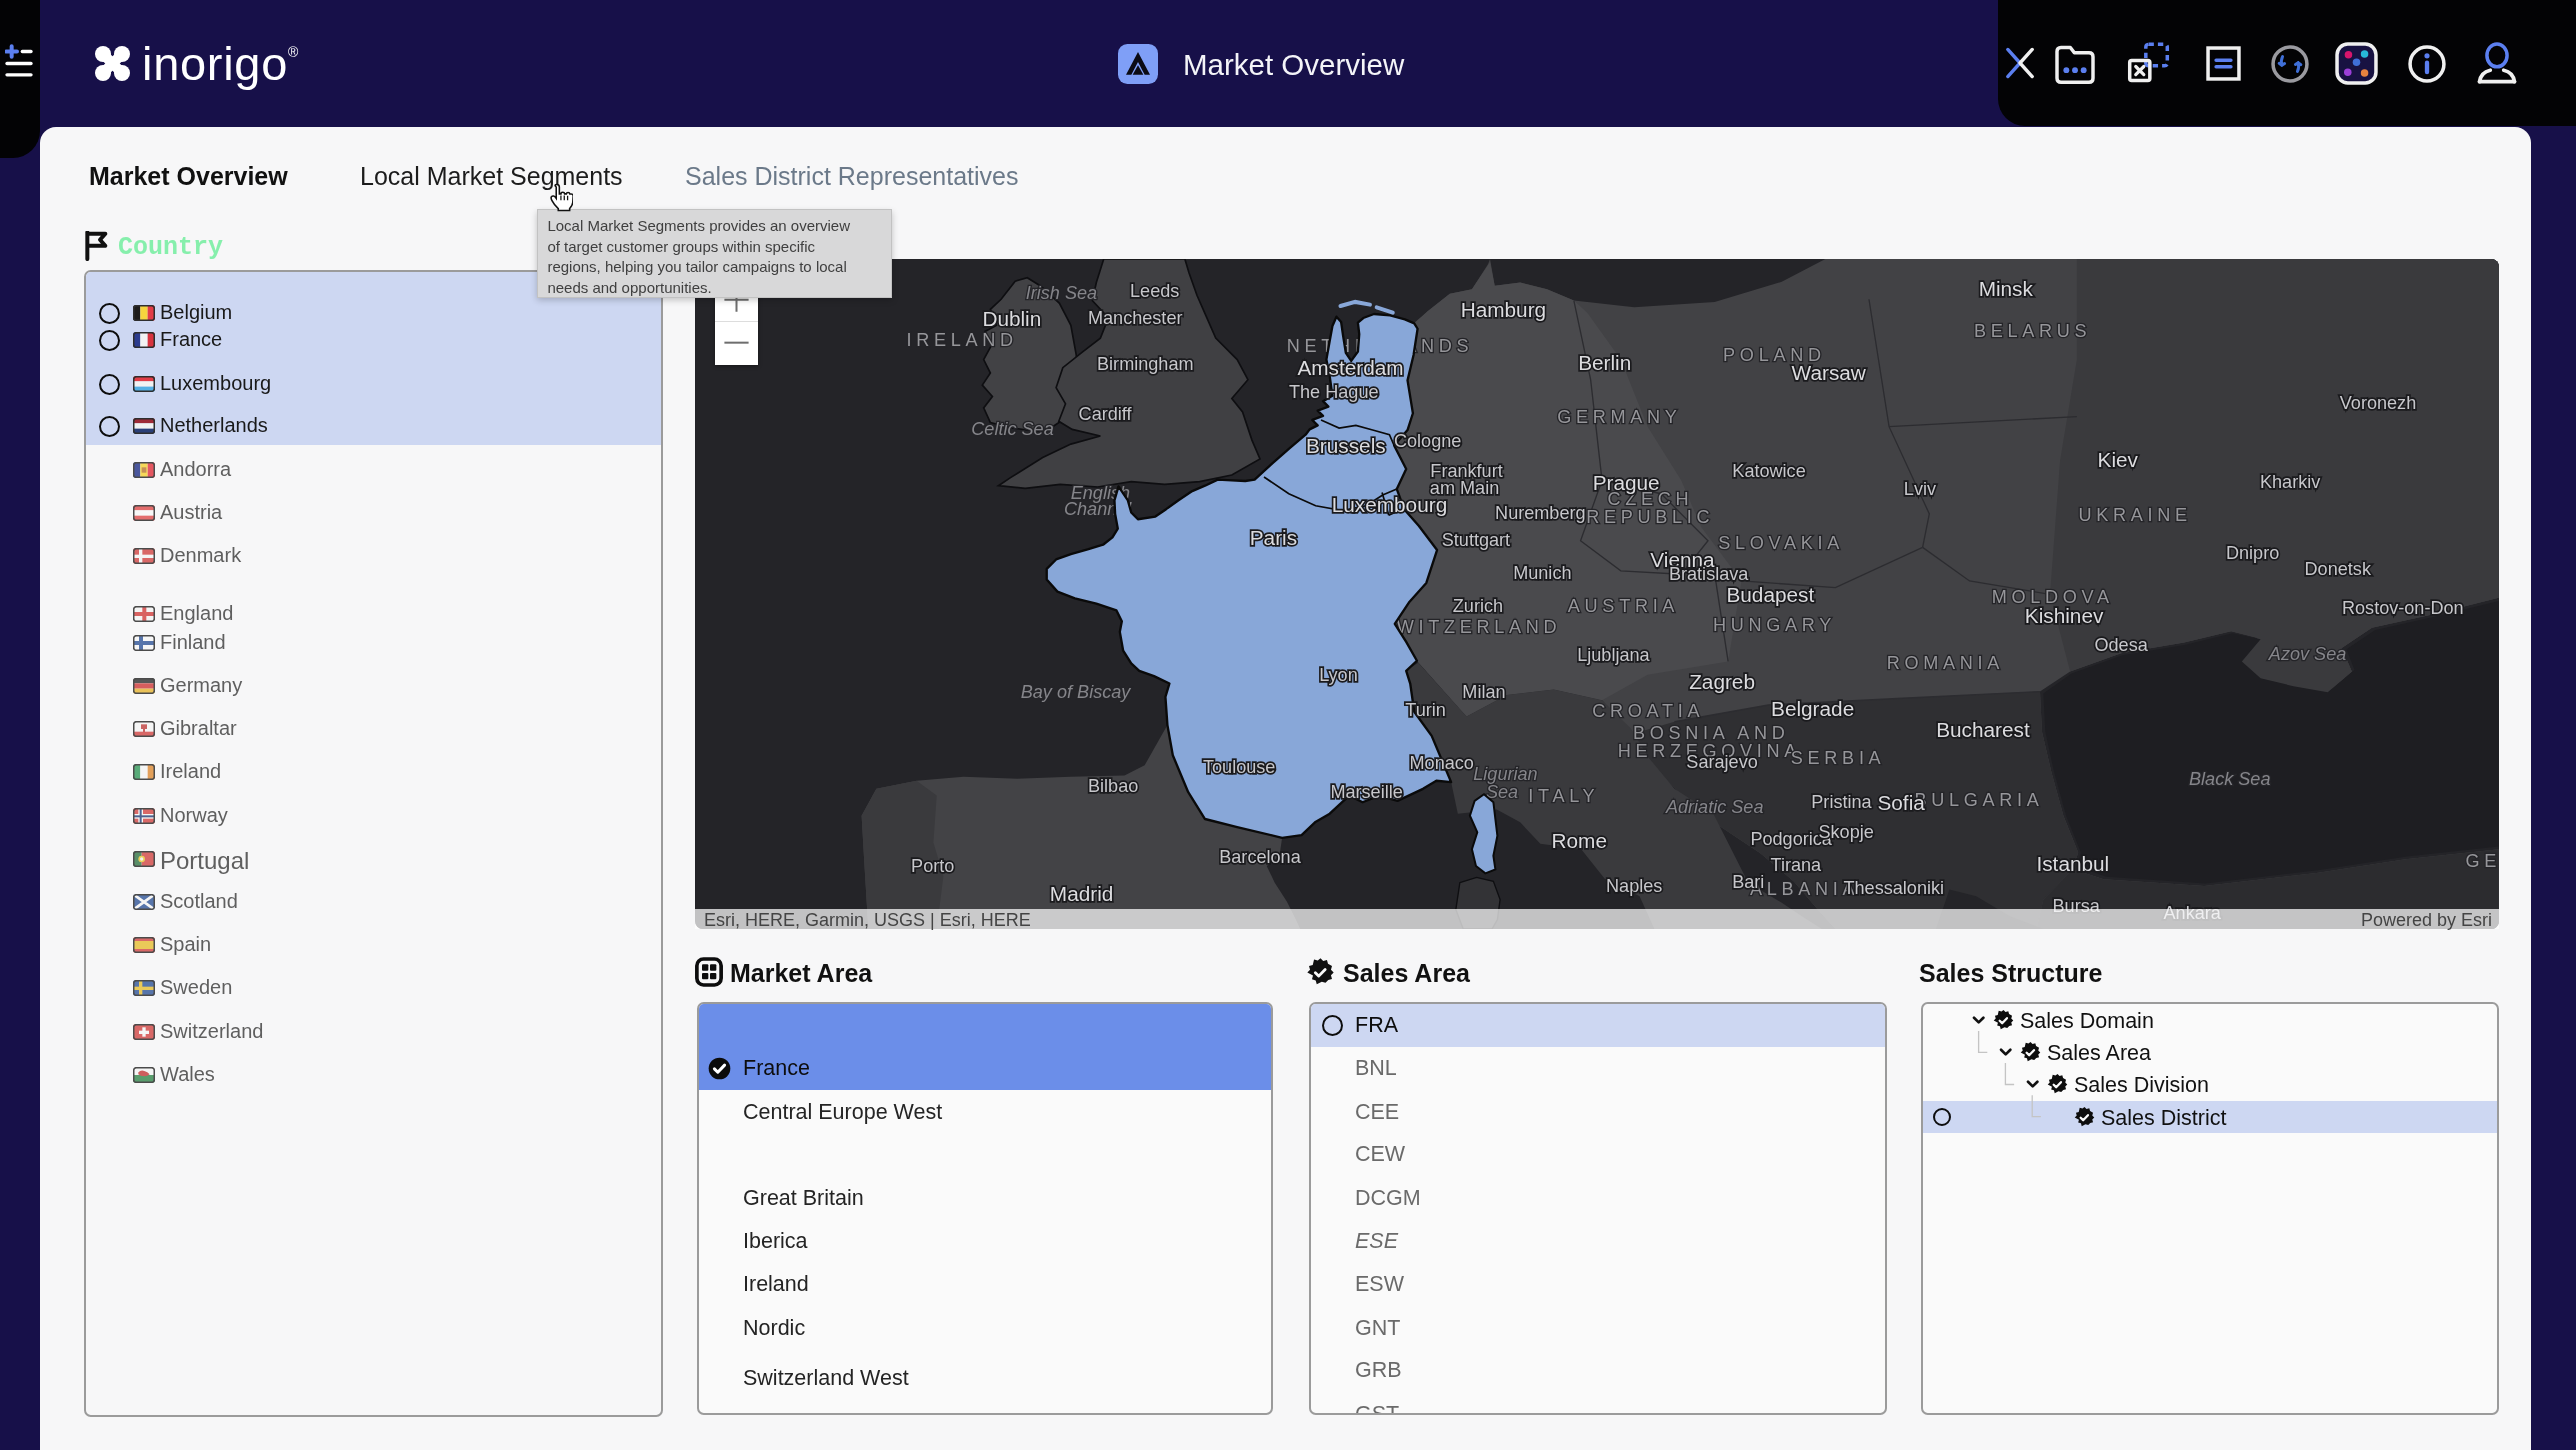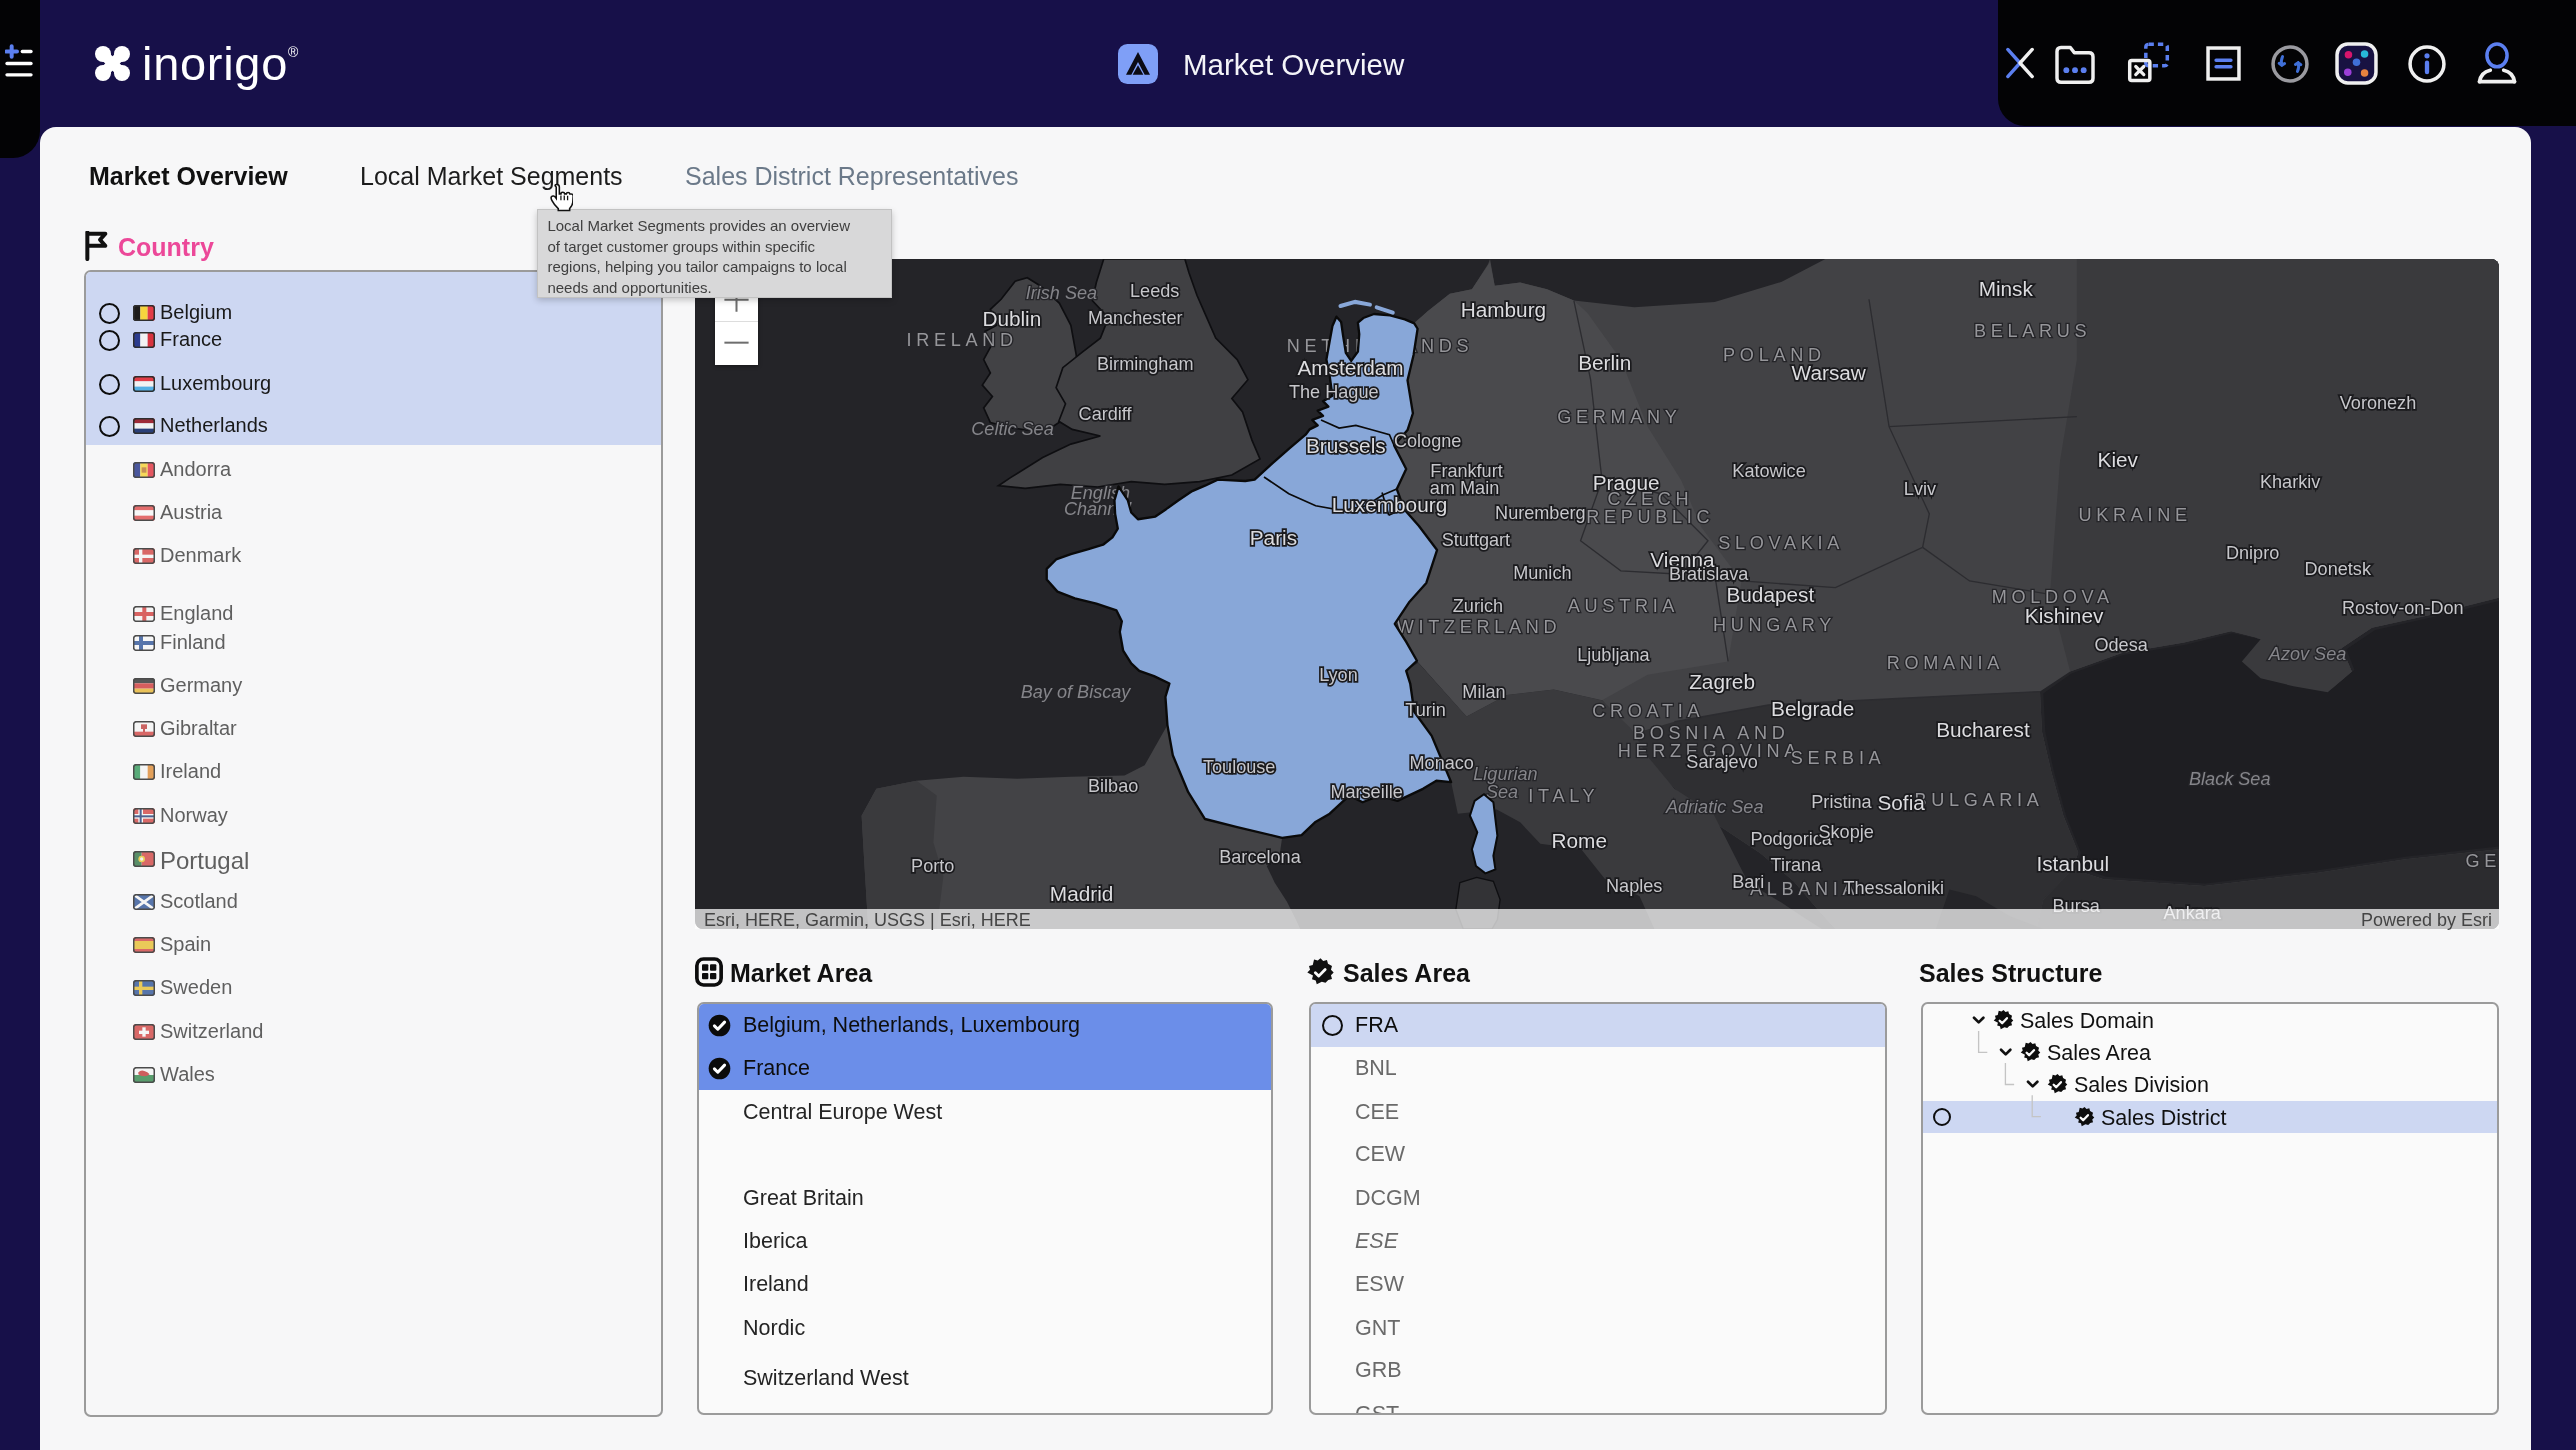--- a/index.html
+++ b/index.html
@@ -89,21 +89,21 @@
 <div class="abs" style="left:40px;top:127px;width:2491px;height:1323px;background:#f7f7f8;border-radius:16px 16px 0 0;"></div>
 
 <div class="abs" style="left:89px;top:162px;font-size:25px;font-weight:bold;color:#111;">Market Overview</div>
 <div class="abs" style="left:360px;top:162px;font-size:25px;color:#1c1c1c;">Local Market Segments</div>
 <div class="abs" style="left:685px;top:162px;font-size:25px;color:#6b7989;">Sales District Representatives</div>
 
 <svg class="abs" style="left:84px;top:231px;" width="28" height="29.5" viewBox="0 0 42 44">
   <path d="M5 2 L5 42" stroke="#111" stroke-width="6" stroke-linecap="round"></path>
   <path d="M5 4 L32 4 L24 13 L32 22 L5 22" fill="none" stroke="#111" stroke-width="6" stroke-linejoin="round"></path>
 </svg>
-<div class="abs" style="left:118px;top:233px;font-size:25px;font-weight:bold;color:#ec4899;">Country</div>
+<div class="abs" style="left:118px;top:233px;font-size:25px;font-weight:bold;color:#86efac;font-family:Liberation Mono, monospace;">Country</div>
 
 <div class="abs" style="left:84px;top:270px;width:579px;height:1147px;background:#f7f7f8;border:2px solid #9b9b9b;border-radius:6.7px;overflow:hidden;">
   <div style="position:absolute;left:0;top:0;width:100%;height:173px;background:#cdd7f2;"></div>
   <div style="position:absolute;left:0;top:20px;width:100%;height:43px;">
 <div style="position:absolute;left:12.7px;top:10.7px;width:21px;height:21px;border:2.7px solid #0d0d0d;border-radius:50%;"></div>
 <div style="position:absolute;left:47px;top:13.4px;"><svg width="22" height="16" viewBox="0 0 33 24" style="border-radius:2.7px;">
           <g>
             <rect x="0" y="0" width="11" height="24" fill="#1d1b1a"></rect>
             <rect x="11" y="0" width="11" height="24" fill="#f6d43e"></rect>
             <rect x="22" y="0" width="11" height="24" fill="#e23c47"></rect>
@@ -474,27 +474,20 @@
 <svg class="abs" style="left:695px;top:957px;" width="28" height="30" viewBox="0 0 42 45">
   <rect x="2.8" y="3" width="36.4" height="39" rx="10" fill="none" stroke="#0d0d0d" stroke-width="5.5"></rect>
   <rect x="10.5" y="11" width="9.5" height="9.5" rx="1.5" fill="#0d0d0d"></rect>
   <rect x="22.5" y="11" width="9.5" height="9.5" rx="1.5" fill="#0d0d0d"></rect>
   <rect x="10.5" y="24" width="9.5" height="9.5" rx="1.5" fill="#0d0d0d"></rect>
   <rect x="22.5" y="24" width="9.5" height="9.5" rx="1.5" fill="#0d0d0d"></rect>
 </svg>
 <div class="abs" style="left:730px;top:959px;font-size:25px;font-weight:bold;color:#111;">Market Area</div>
 <div class="abs" style="left:697px;top:1002px;width:576px;height:413px;background:#fafafa;border:2px solid #9b9b9b;border-radius:6.7px;overflow:hidden;">
     <div style="position:absolute;left:0;top:0;width:100%;height:86px;background:#6b8ee9;"></div>
-<div style="position:absolute;left:0;top:0px;width:100%;height:43px;">
-<div style="position:absolute;left:9.4px;top:10px;"><svg width="23" height="23" viewBox="0 0 34 34">
-          <circle cx="17" cy="17" r="16" fill="#0b0b0b"></circle>
-          <path d="M9.5 17.5l5 5 10-10.5" fill="none" stroke="#fff" stroke-width="4.5" stroke-linecap="round" stroke-linejoin="round"></path>
-        </svg></div>
-<div style="position:absolute;left:44px;top:8.7px;font-size:21.5px;color:#0d0d0d;">Belgium, Netherlands, Luxembourg</div>
-</div>
 <div style="position:absolute;left:0;top:43px;width:100%;height:43px;">
 <div style="position:absolute;left:9.4px;top:10px;"><svg width="23" height="23" viewBox="0 0 34 34">
           <circle cx="17" cy="17" r="16" fill="#0b0b0b"></circle>
           <path d="M9.5 17.5l5 5 10-10.5" fill="none" stroke="#fff" stroke-width="4.5" stroke-linecap="round" stroke-linejoin="round"></path>
         </svg></div>
 <div style="position:absolute;left:44px;top:8.7px;font-size:21.5px;color:#0d0d0d;">France</div>
 </div>
 <div style="position:absolute;left:0;top:87px;width:100%;height:43px;">
 <div style="position:absolute;left:44px;top:8.7px;font-size:21.5px;color:#242424;">Central Europe West</div>
 </div>

